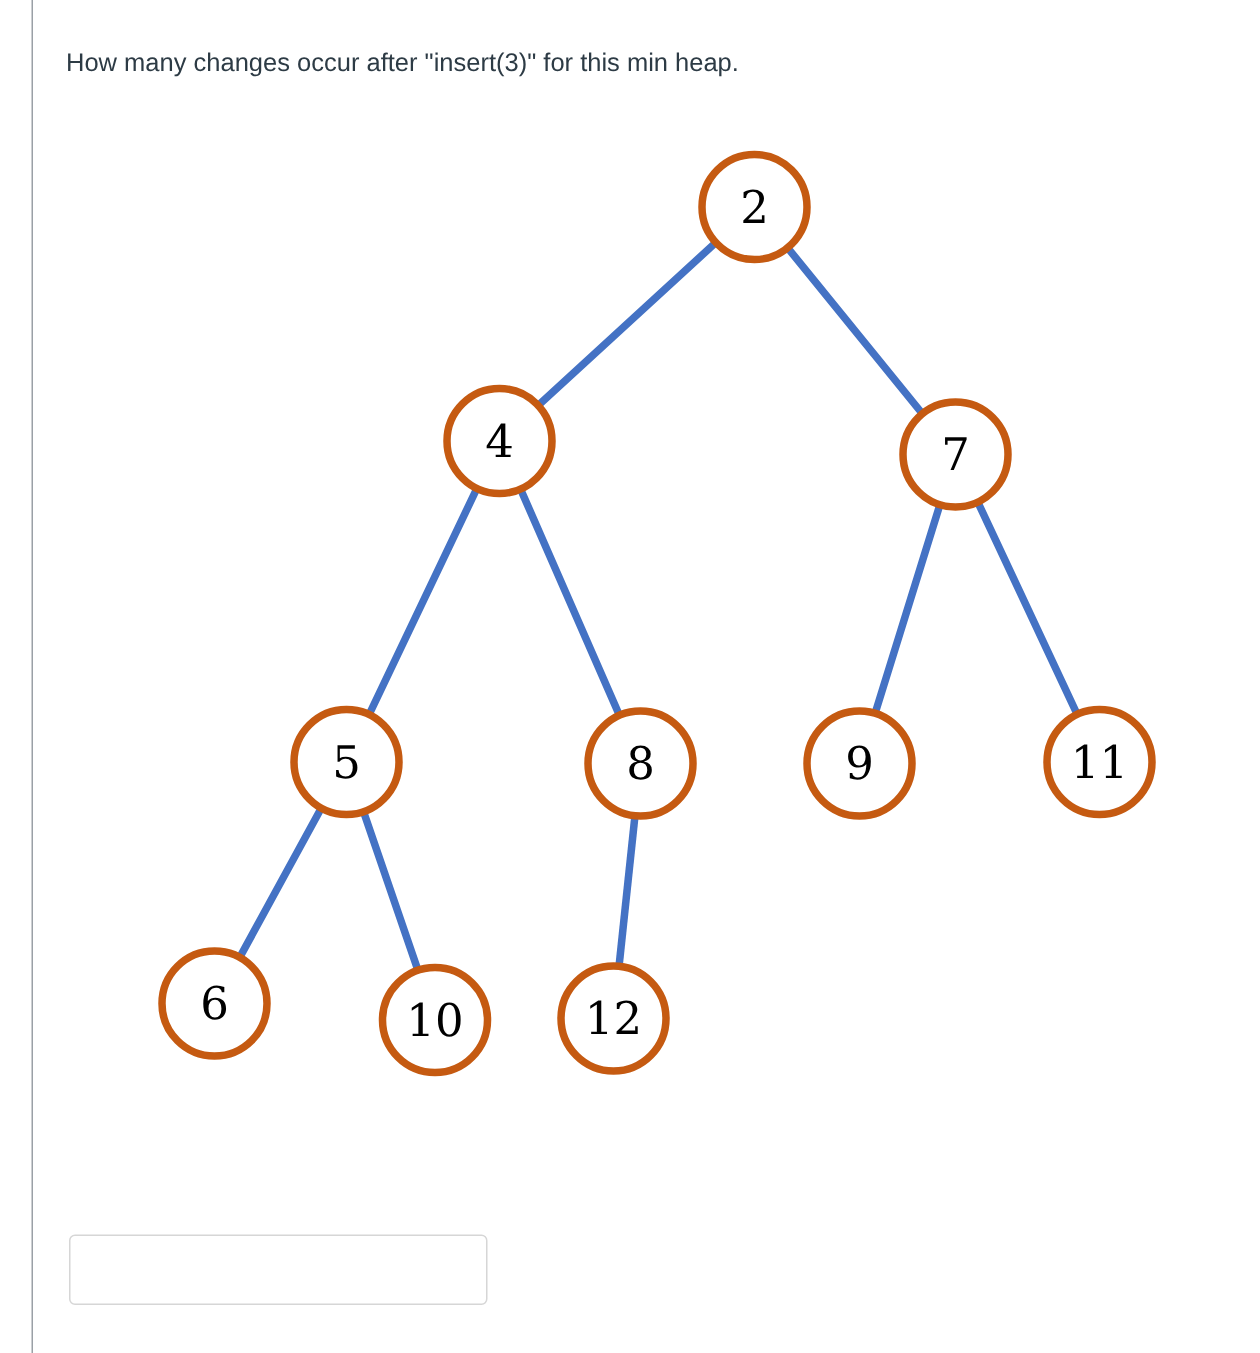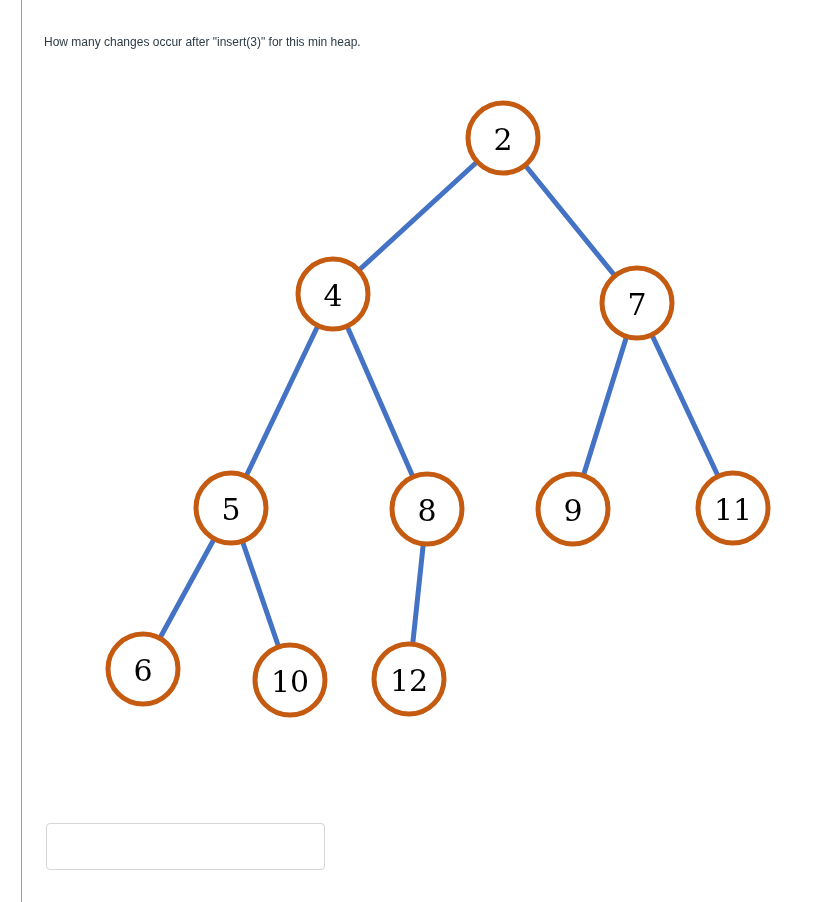--- a/index.html
+++ b/index.html
@@ -25,21 +25,21 @@
     width: 1px;
     height: 902px;
     background: #9aa0a6;
   }
 
   #question-text {
     position: absolute;
     left: 44px;
     top: 32px;
     width: 740px;
-    font-size: 12px;
+    font-size: 17px;
     line-height: 20px;
     color: #2d3b45;
     white-space: nowrap;
   }
 
   #heap-figure {
     position: absolute;
     left: 0;
     top: 70px;
     width: 840px;

